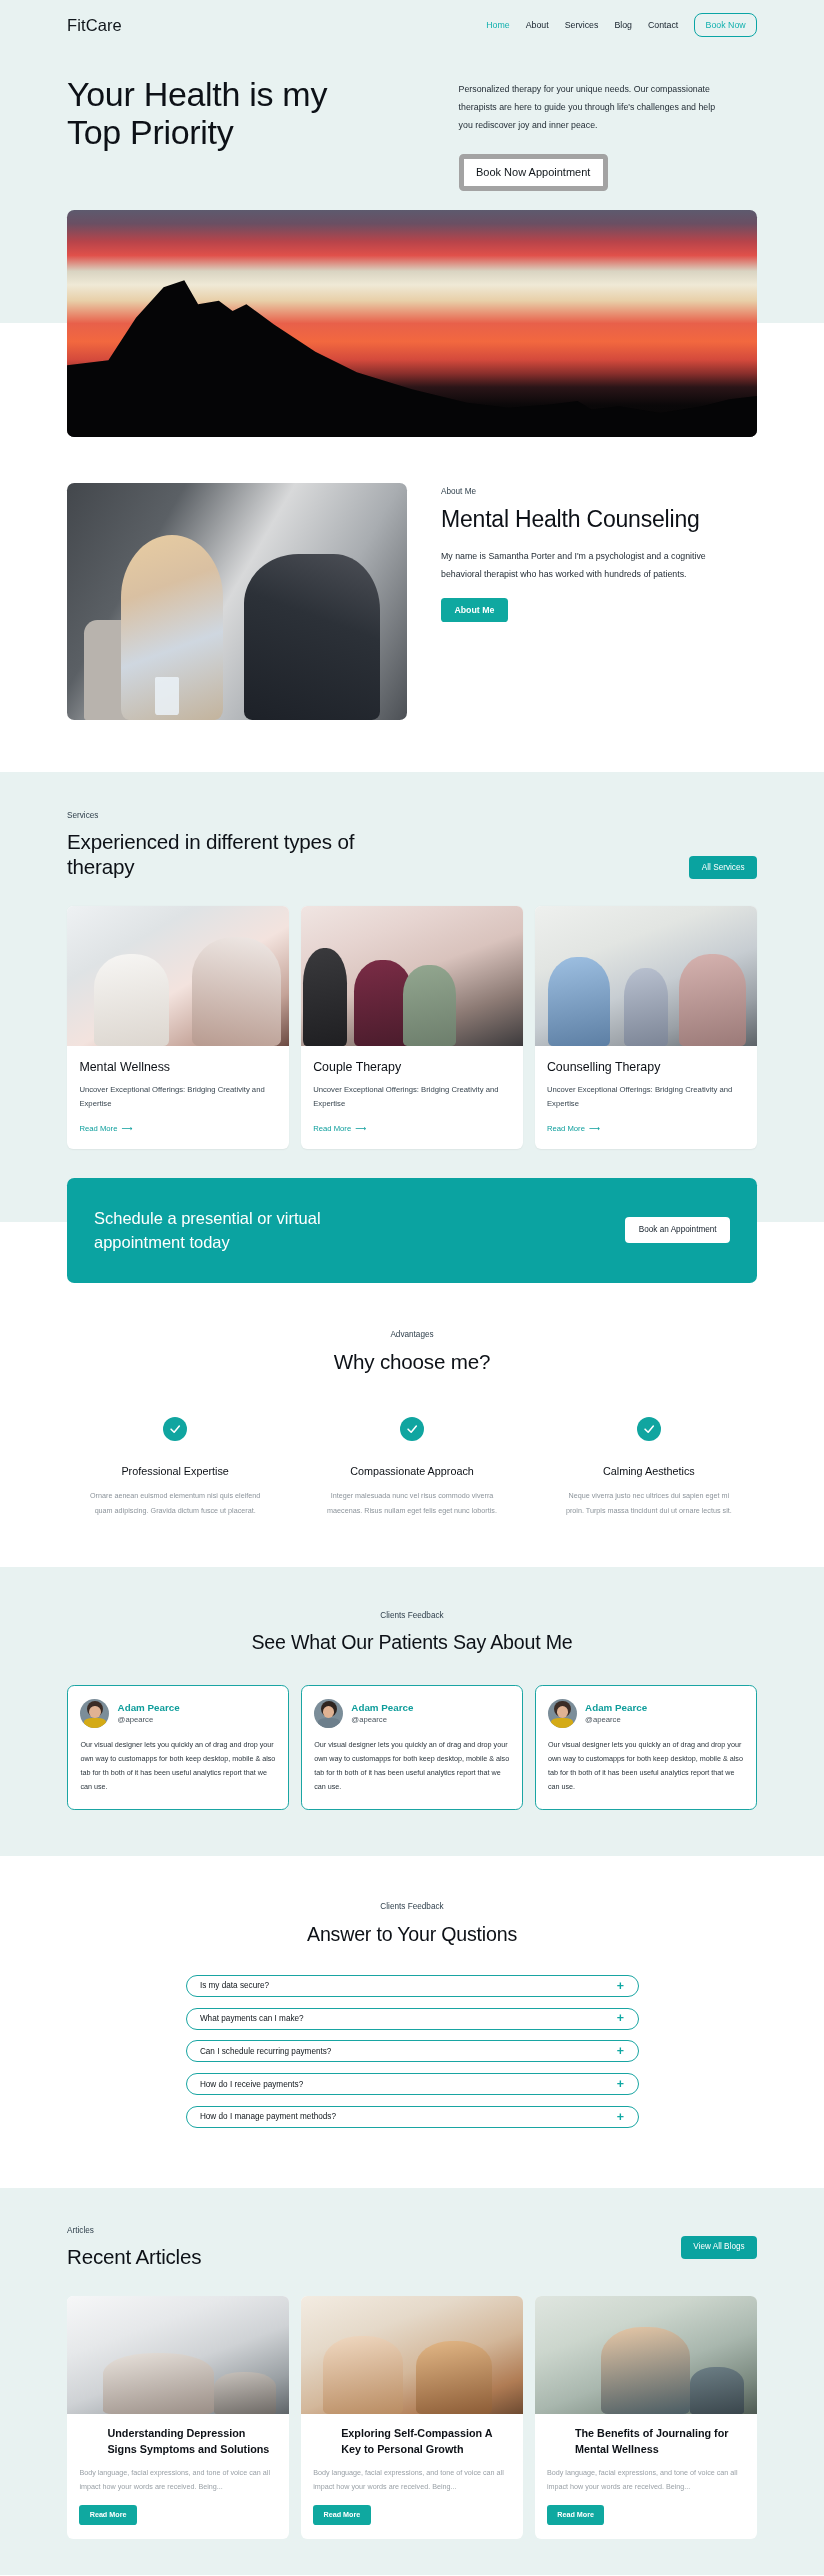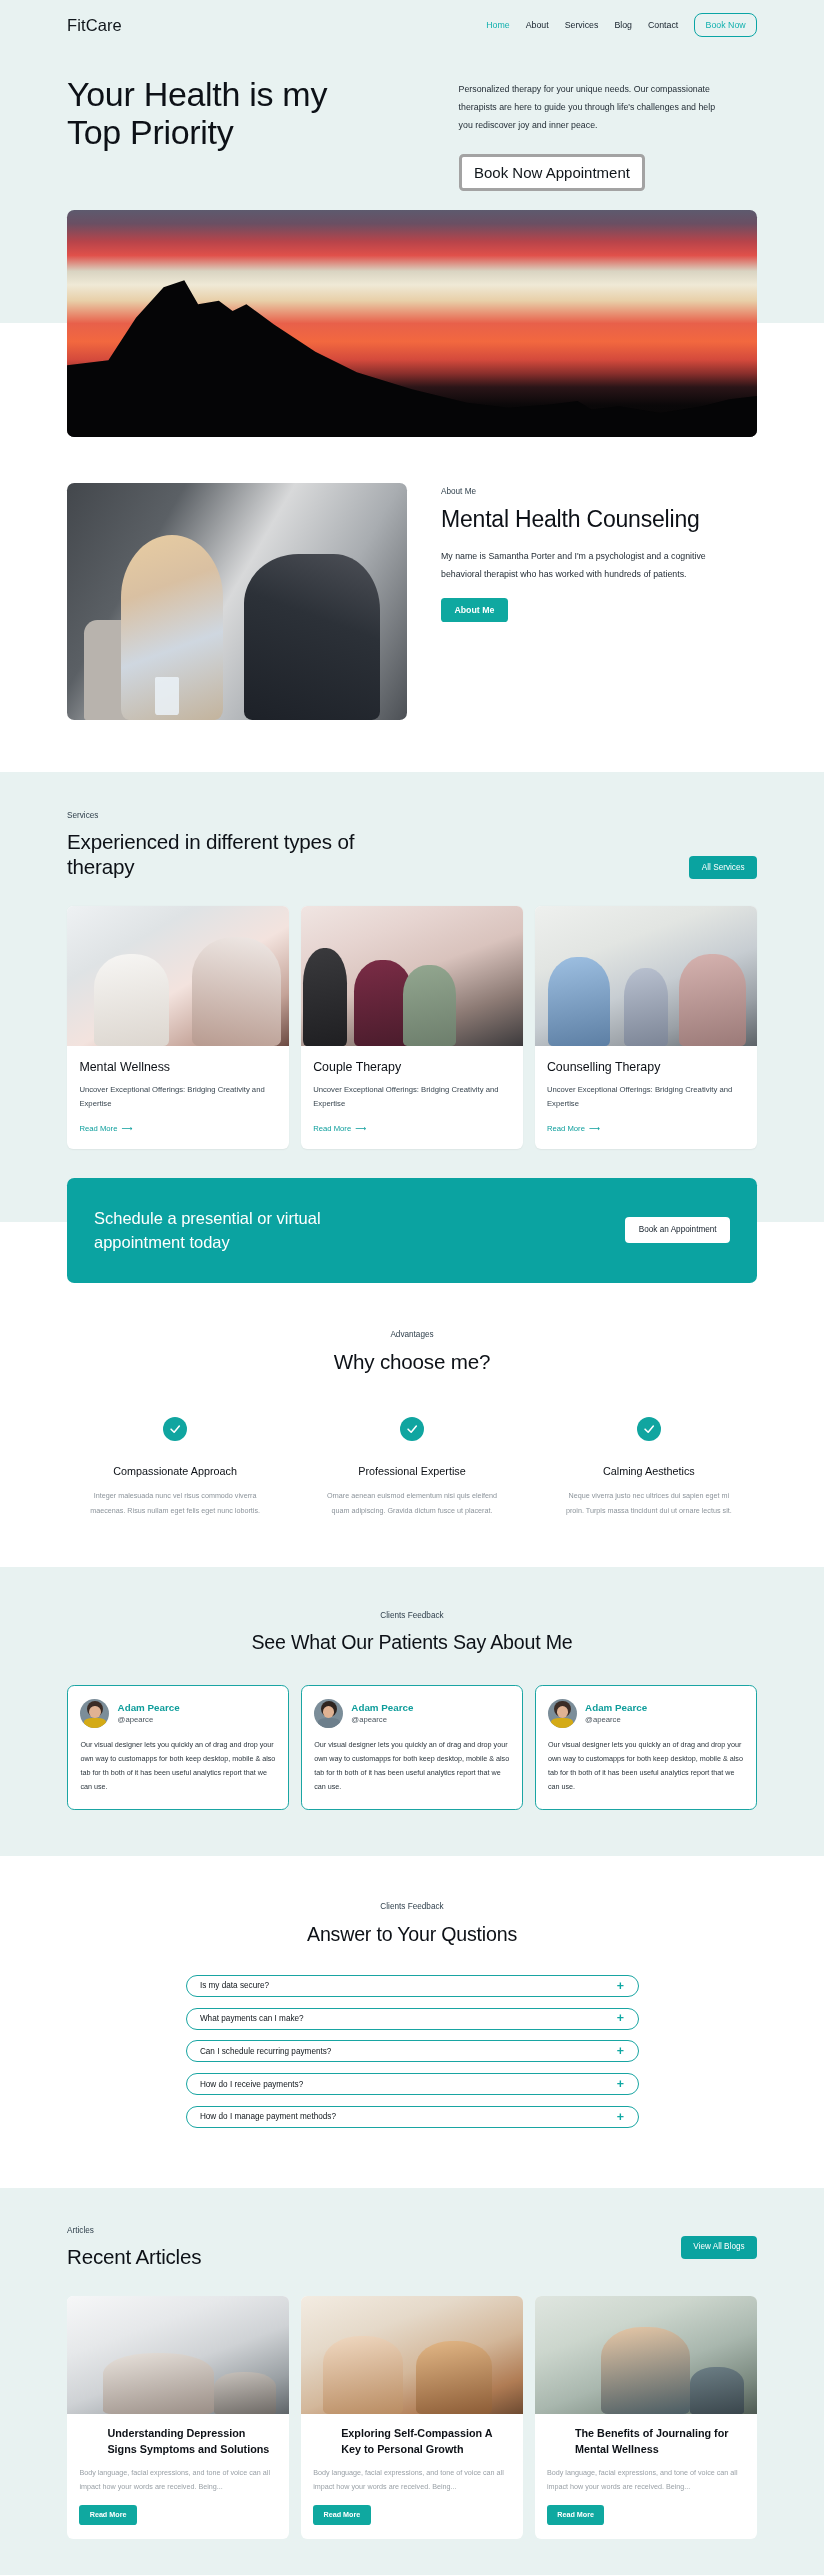--- a/index.html
+++ b/index.html
@@ -59,25 +59,25 @@
   }
   .hero-right { width: 268px; padding-top: 5.2px; }
   .hero-right p {
     font-size: 8.8px;
     line-height: 2.05;
     color: #1d2730;
     max-width: 263px;
   }
   .btn-hero {
     margin-top: 19.6px;
-    border: 3px solid #a3a3a3;
+    border: 5px solid #a3a3a3;
     border-radius: 4.6px;
     background: #fff;
     padding: 8.2px 12.4px;
-    font-size: 15px;
+    font-size: 11px;
     color: #10161b;
     font-family: inherit;
     cursor: pointer;
     line-height: 1;
   }
 
   
   .hero-img-band { position: relative; }
   .hero-img-band .band-top { position: absolute; inset: 0 0 50% 0; background: #e8f2f1; }
   .hero-img-band .band-bot { position: absolute; inset: 50% 0 0 0; background: #ffffff; }
@@ -433,31 +433,31 @@
   <div class="wrap">
     <div class="eyebrow">Advantages</div>
     <h2>Why choose me?</h2>
     <div class="adv-grid">
       <div class="adv-item">
         <div class="check">
           <svg viewBox="0 0 24 24" fill="none" stroke="#ffffff" stroke-width="3" stroke-linecap="round" stroke-linejoin="round">
               <polyline points="4,12 10,18 20,6"></polyline>
             </svg>
         </div>
-        <h3>Compassionate Approach</h3>
-        <p>Integer malesuada nunc vel risus commodo viverra maecenas. Risus nullam eget felis eget nunc lobortis.</p>
+        <h3>Professional Expertise</h3>
+        <p>Ornare aenean euismod elementum nisi quis eleifend quam adipiscing. Gravida dictum fusce ut placerat.</p>
       </div>
       <div class="adv-item">
         <div class="check">
           <svg viewBox="0 0 24 24" fill="none" stroke="#ffffff" stroke-width="3" stroke-linecap="round" stroke-linejoin="round">
               <polyline points="4,12 10,18 20,6"></polyline>
             </svg>
         </div>
-        <h3>Professional Expertise</h3>
-        <p>Ornare aenean euismod elementum nisi quis eleifend quam adipiscing. Gravida dictum fusce ut placerat.</p>
+        <h3>Compassionate Approach</h3>
+        <p>Integer malesuada nunc vel risus commodo viverra maecenas. Risus nullam eget felis eget nunc lobortis.</p>
       </div>
       <div class="adv-item">
         <div class="check">
           <svg viewBox="0 0 24 24" fill="none" stroke="#ffffff" stroke-width="3" stroke-linecap="round" stroke-linejoin="round">
               <polyline points="4,12 10,18 20,6"></polyline>
             </svg>
         </div>
         <h3>Calming Aesthetics</h3>
         <p>Neque viverra justo nec ultrices dui sapien eget mi proin. Turpis massa tincidunt dui ut ornare lectus sit.</p>
       </div>

